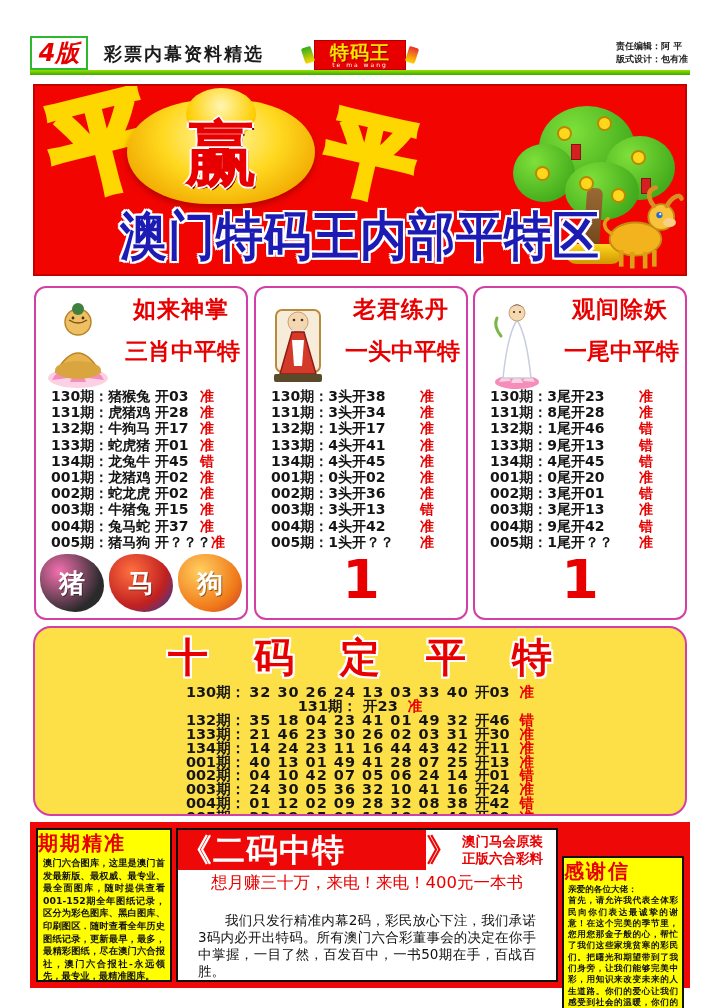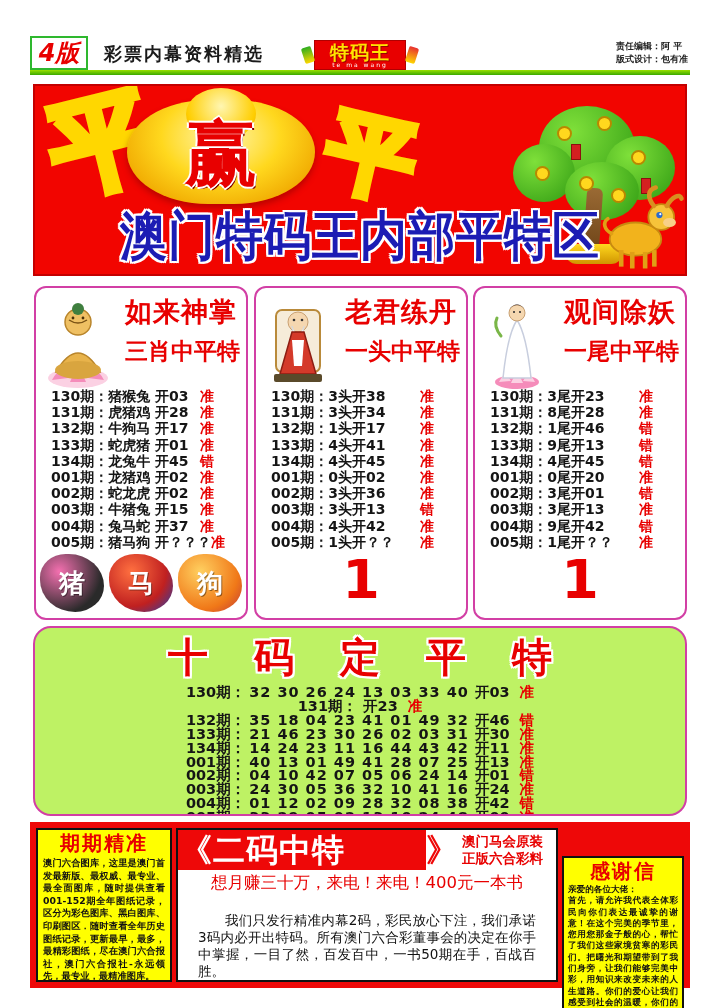--- a/index.html
+++ b/index.html
@@ -50,56 +50,56 @@
     font-size:47px; font-weight:bold; color:#1c1cb4; letter-spacing:1px; transform:scaleY(1.12); transform-origin:bottom;
     text-shadow:-2px 0 #fff,2px 0 #fff,0 -2px #fff,0 2px #fff,-2px -2px #fff,2px -2px #fff,-2px 2px #fff,2px 2px #fff; }
 
   
   .tipcol { position:absolute; top:286px; width:214px; height:334px; background:#fff;
     border:2px solid #d23fa5; border-radius:12px; overflow:hidden; }
   .tipcol.c1 { left:34px; } .tipcol.c2 { left:254px; } .tipcol.c3 { left:473px; }
   .tip-head { position:relative; height:100px; }
   .deity { position:absolute; left:6px; top:8px; width:72px; height:94px; }
   .tip-title { position:absolute; left:80px; top:6px; width:130px; text-align:center;
-    font-size:27px; font-weight:bold; color:#e80000; letter-spacing:1px; }
+    font-size:23px; font-weight:bold; color:#e80000; letter-spacing:1px; }
   .tip-sub { position:absolute; right:6px; top:48px; width:160px; text-align:right;
     font-size:23px; font-weight:bold; color:#e80000; }
   .rows { position:absolute; left:0; right:0; top:100px; }
   .col-row { display:flex; justify-content:space-between; padding:0 32px 0 15px;
     font-size:14px; font-weight:bold; color:#151515; line-height:16.2px; white-space:nowrap; }
   .col-row .verdict { color:#e80000; }
   .zostrip { position:absolute; left:0; right:0; bottom:6px; display:flex; justify-content:center; gap:5px; }
   .zo { width:64px; height:58px; border-radius:40% 55% 45% 55%; display:flex; align-items:center; justify-content:center;
     font-size:26px; font-weight:bold; color:#fff; text-shadow:1px 1px 0 rgba(0,0,0,.4); }
   .zo.pig { background:radial-gradient(circle at 30% 30%, #f470b0, #2a2a2a 70%); }
   .zo.horse { background:radial-gradient(circle at 35% 30%, #ff7040, #c02020 60%, #2040b0 100%); }
   .zo.dog { background:radial-gradient(circle at 35% 30%, #ffd060, #f07818 65%, #c03838 100%); }
   .bignum { position:absolute; left:0; right:0; bottom:8px; height:58px; text-align:center;
     font-size:54px; line-height:56px; font-weight:bold; color:#e80000; }
 
   
   .tencode { position:absolute; left:33px; top:626px; width:654px; height:190px;
-    background:#bef264; border:2.5px solid #d23fa5; border-radius:18px; overflow:hidden; }
+    background:#fde047; border:2.5px solid #d23fa5; border-radius:18px; overflow:hidden; }
   .ten-title { margin-top:2px; text-align:center; font-size:40px; font-weight:bold; color:#e80000;
     letter-spacing:46px; text-indent:46px;
     text-shadow:-2px 0 #fff,2px 0 #fff,0 -2px #fff,0 2px #fff,-2px -2px #fff,2px -2px #fff,-2px 2px #fff,2px 2px #fff; }
   .ten-rows { margin-top:1px; }
   .trow { display:flex; justify-content:center; font-size:14.5px; font-weight:bold; color:#151515; line-height:13.9px; white-space:nowrap; }
   .trow .nums { margin-left:4px; letter-spacing:1px; }
   .trow .open { margin-left:6px; }
   .trow .verdict { margin-left:10px; color:#e80000; }
 
   
   .footer { position:absolute; left:30px; top:822px; width:660px; height:166px; background:#ee0808; }
   .fbox { position:absolute; top:6px; height:154px; border:2px solid #111; overflow:hidden; }
   .fbox.yellow { background:#ffff00; }
   .fbox.left  { left:6px;  width:136px; }
   .fbox.center{ left:146px; width:382px; background:#ffffff; }
   .fbox.right { left:532px; width:122px;margin-top:28px; }
-  .ad-title { text-align:center; font-size:20px; font-weight:bold; color:#e80000; line-height:26px; letter-spacing:2px; }
+  .ad-title { text-align:left; font-size:20px; font-weight:bold; color:#e80000; line-height:26px; letter-spacing:2px; }
   .ad-body { padding:1px 5px; font-size:9.3px; line-height:12.6px; color:#111; font-weight:bold; text-align:justify; }
   .thanks-body { padding:0 4px; font-size:8.6px; line-height:11.3px; color:#111; font-weight:bold; text-align:justify; white-space:pre-line; }
 
   .band { display:flex; height:40px; }
   .band .redpart { flex:0 0 248px; background:#ee0808; color:#fff; font-size:32px; font-weight:bold;
     display:flex; align-items:center; padding-left:2px; letter-spacing:1px; line-height:40px; white-space:nowrap; }
   .band .brk { color:#ee0808; font-size:32px; font-weight:bold; line-height:40px; }
   .band .tags { margin-left:4px; display:flex; flex-direction:column; justify-content:center; }
   .band .tags div { color:#e80000; font-size:13.5px; font-weight:bold; line-height:17px; white-space:nowrap; }
   .slogan { margin-top:2px; text-align:center; color:#e80000; font-size:16.5px; font-weight:normal; white-space:nowrap; }

